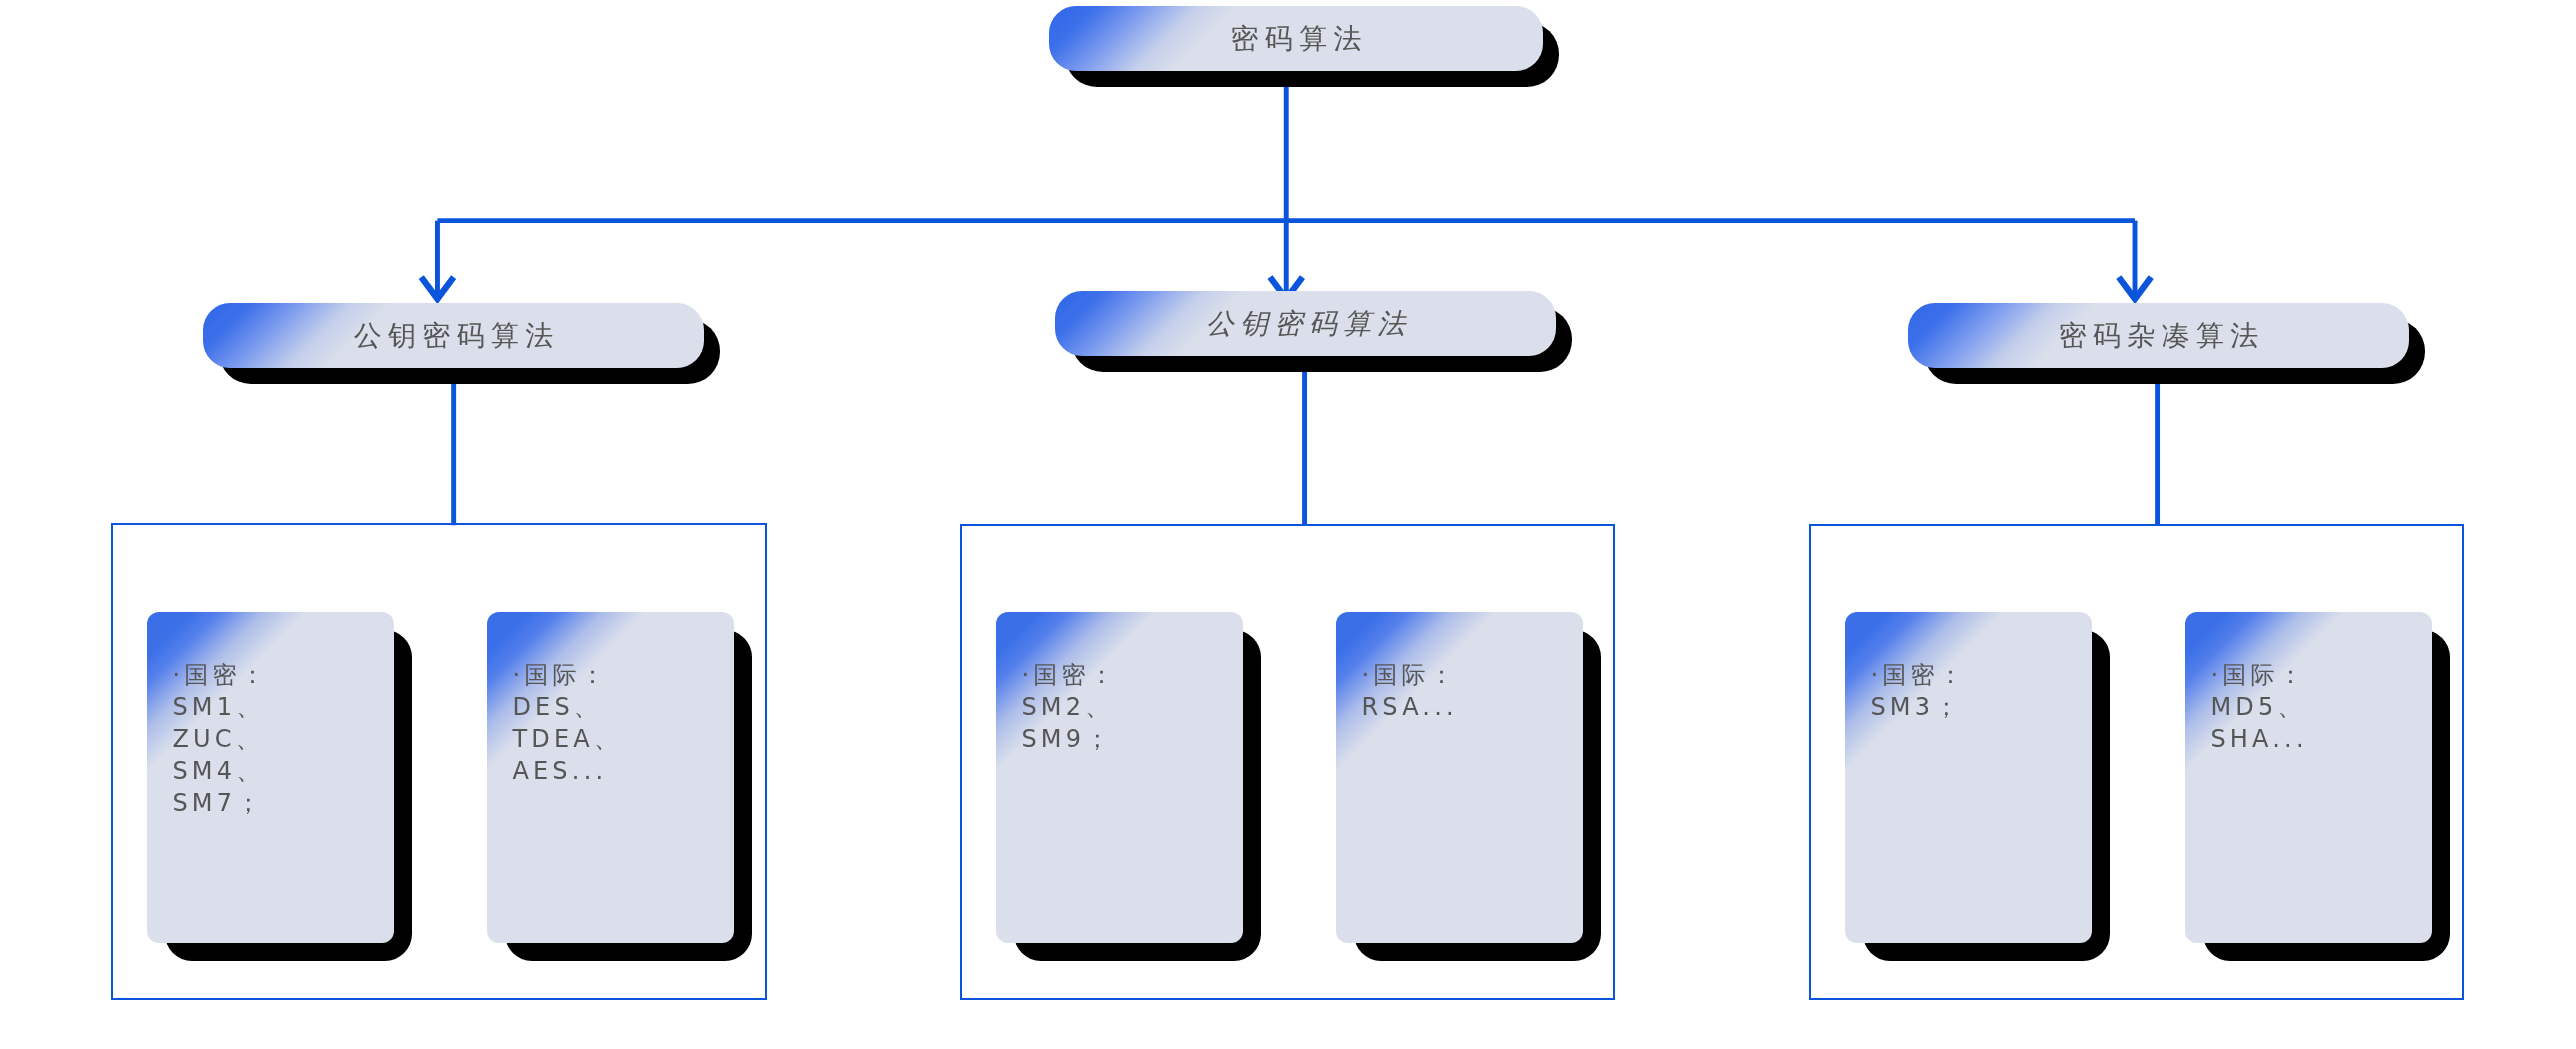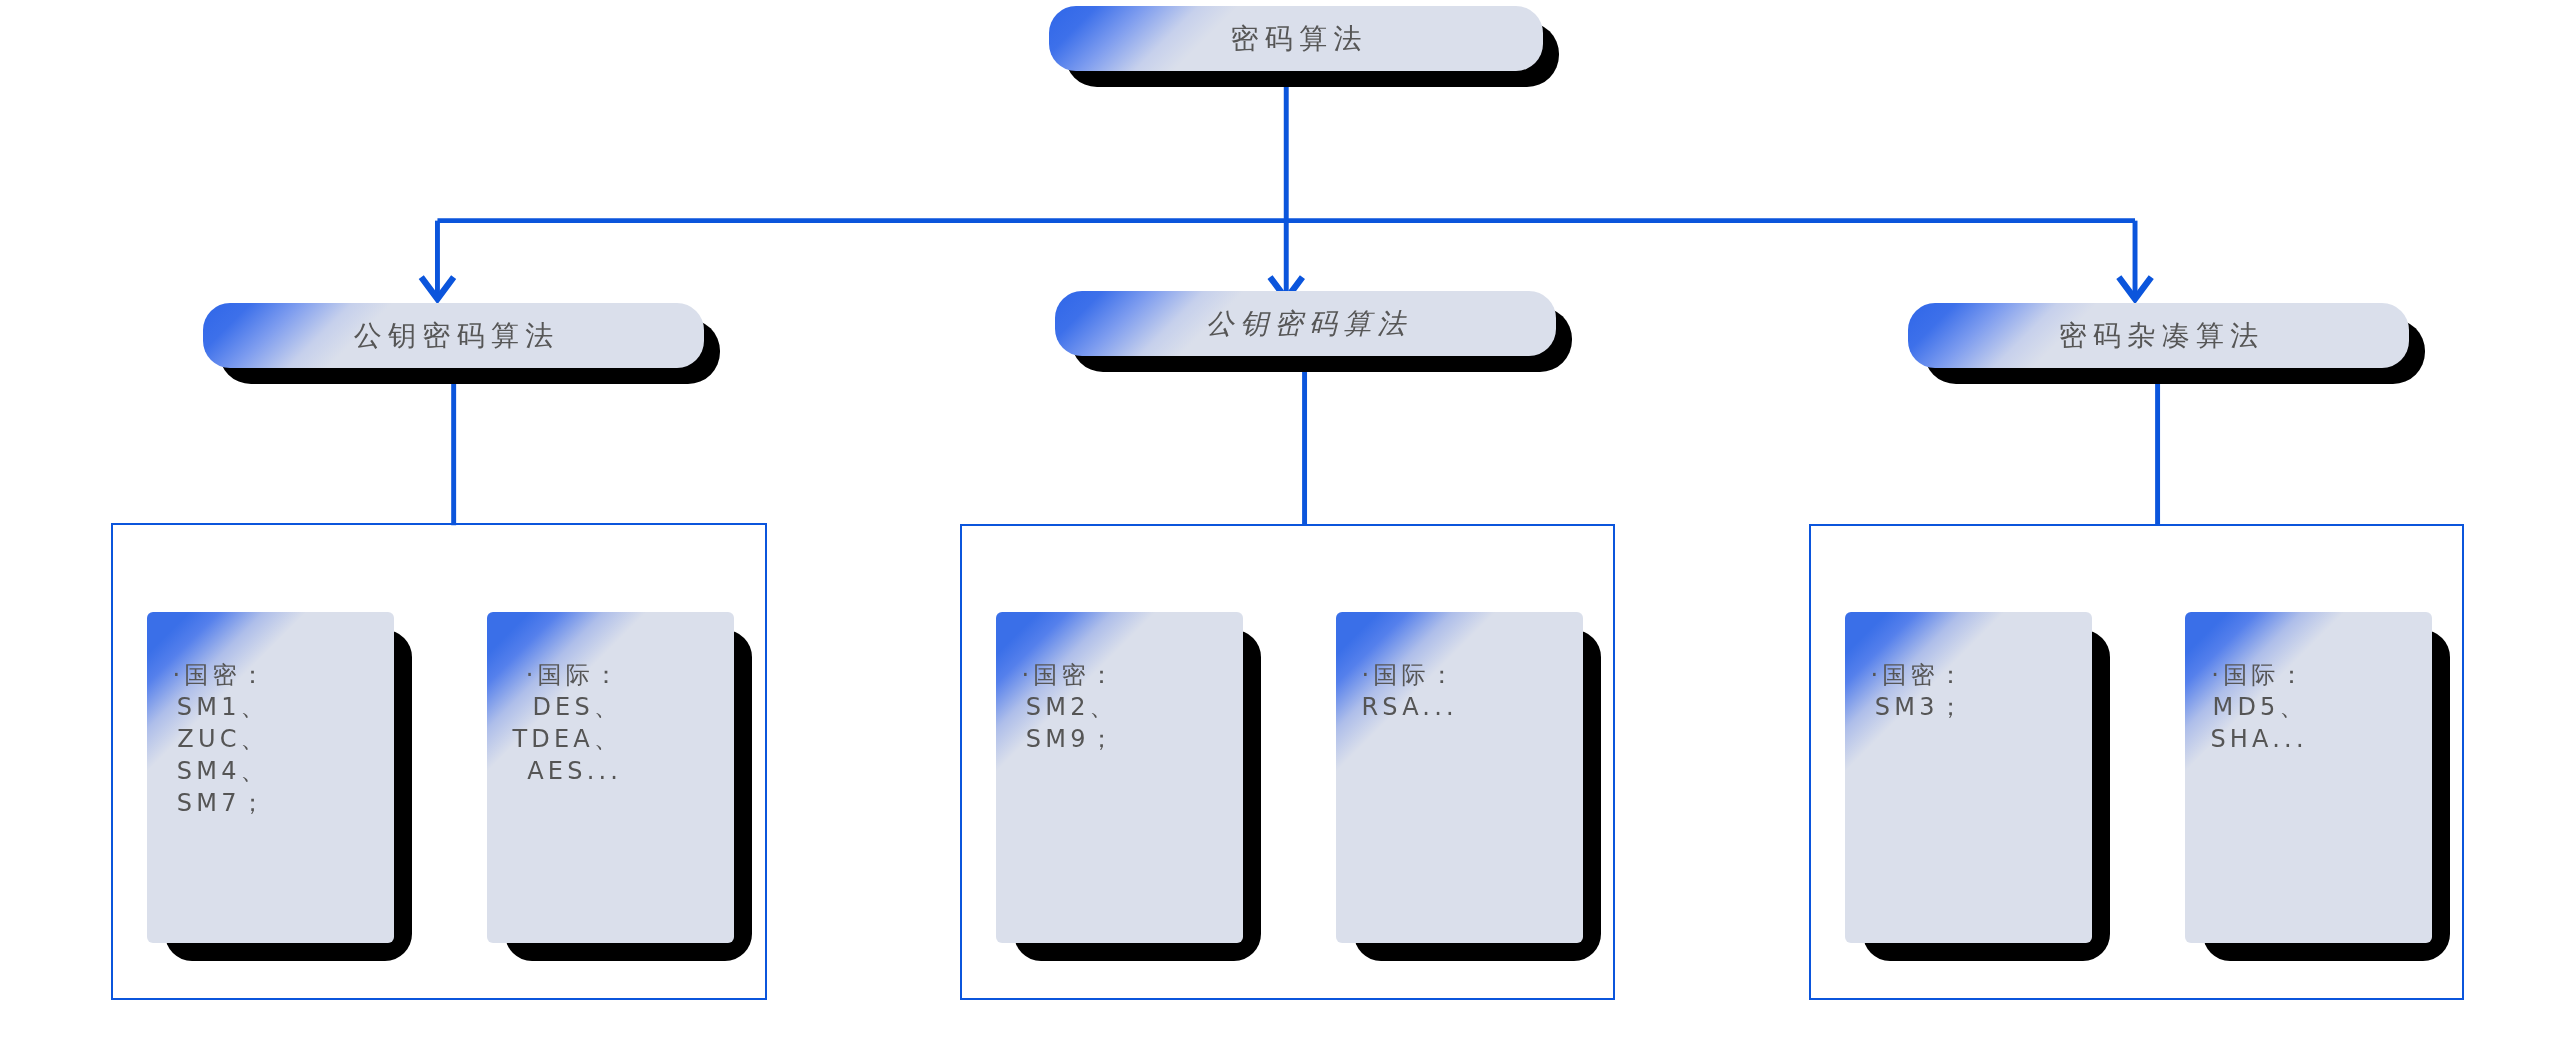--- a/index.html
+++ b/index.html
@@ -104,30 +104,29 @@
     color: #565656;
     text-indent: 6.3px;
     white-space: nowrap;
     font-weight: 400;
   }
 
   
   .leaf .face {
     align-items: flex-start;
     justify-content: flex-start;
-    border-radius: 6px;
+    border-radius: 12px;
     background:
       linear-gradient(135deg,
         #3a6fe8 0px,
         #3a6fe8 30px,
         #5580ec 51px,
         #aebeea 83px,
         #dadfeb 113px,
         #dadfeb 100%);
-    text-align: right;
   }
   .leaf .shadow {
     left: 18.3px;
     top: 18.3px;
     right: -18.3px;
     bottom: -18.3px;
     border-radius: 27px;
   }
   .leaf .leaf-text {
     margin: 48px 0 0 25.4px;

